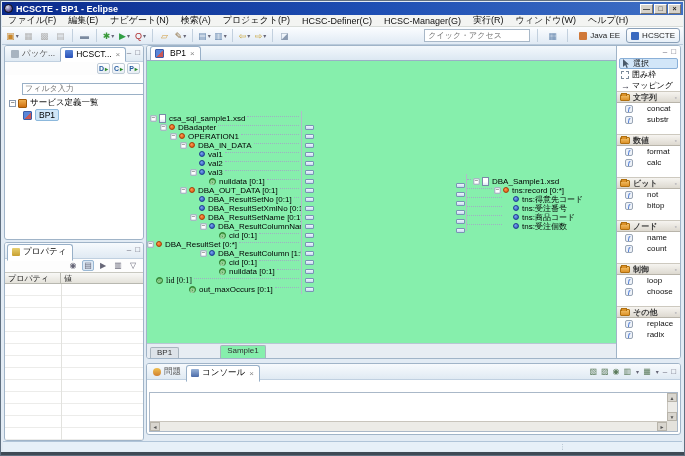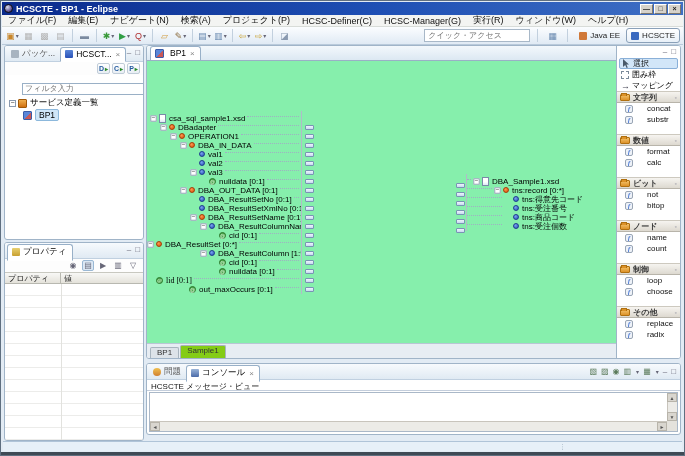--- a/index.html
+++ b/index.html
@@ -96,21 +96,21 @@
     margin-right:3px;flex:none;}
   .leader{flex:1;border-bottom:1px dotted #9fb0c2;margin:0 2px 3px 2px;min-width:3px;}
   .tleader{flex:none;border-bottom:1px dotted #9fb0c2;margin:0 2px 3px 0;height:1px;}
   .prow{height:9px;display:flex;align-items:center;justify-content:center;}
   .port{width:9px;height:5px;border:1px solid #7a93b5;border-radius:1px;
     background:linear-gradient(#eef5fc,#c6daf0);}
   .sheet{position:absolute;left:0;right:64px;bottom:0;height:15px;background:#e7edf3;
     border-top:1px solid #b8c6d4;display:flex;align-items:flex-end;padding-left:3px;gap:1px;}
   .stab{font-size:8px;padding:0 6px 1px;border:1px solid #a8b4be;border-bottom:none;
     background:#dde3e9;color:#333;border-radius:2px 2px 0 0;height:11px;}
-  .stab.active{background:#84cc16;height:13px;}
+  .stab.active{background:#86efac;height:13px;margin-left:40px;}
 
   
   .pal{position:absolute;top:0;right:0;bottom:0;width:64px;border-left:1px solid #a0b4c8;
     background:#fff;font-size:8px;overflow:hidden;}
   .pal-head{height:12px;display:flex;justify-content:flex-end;gap:4px;padding:2px 4px 0;color:#667;font-size:8px;line-height:8px;}
   .pal-tool{height:11px;display:flex;align-items:center;gap:3px;padding:0 2px;margin:0 2px;}
   .pal-tool.sel{background:#d2e6f8;border:1px solid #8ab0d8;border-radius:2px;}
   .pal-grp{height:12px;display:flex;align-items:center;gap:3px;background:linear-gradient(#f6f4f0,#ddd9d0);
     border-top:1px solid #cdc9bf;border-bottom:1px solid #b8b4aa;padding:0 3px;font-weight:bold;color:#3a3a3a;}
   .pin{margin-left:auto;color:#889;font-size:7px;}
@@ -638,21 +638,20 @@
           <span>▨</span>
           <span>◉</span>
           <span>▥</span>
           <span class="dd">▾</span>
           <span>▦</span>
           <span class="dd">▾</span>
           <span style="color: rgb(102, 102, 119);">–</span>
           <span style="color: rgb(102, 102, 119);">□</span>
         </span>
     </div>
-    <div class="con-label">HCSCTE メッセージ・ビュー</div>
     <div class="con-body">
       <div class="vsb">
         <span class="sbb" style="top:0;right:0;">▲</span>
         <span class="sbb" style="bottom:0;right:0;">▼</span>
       </div>
       <div class="hsb">
         <span class="sbb" style="left:0;bottom:0;">◄</span>
         <span class="sbb" style="right:0;bottom:0;">►</span>
       </div>
       <div class="corner"></div>

